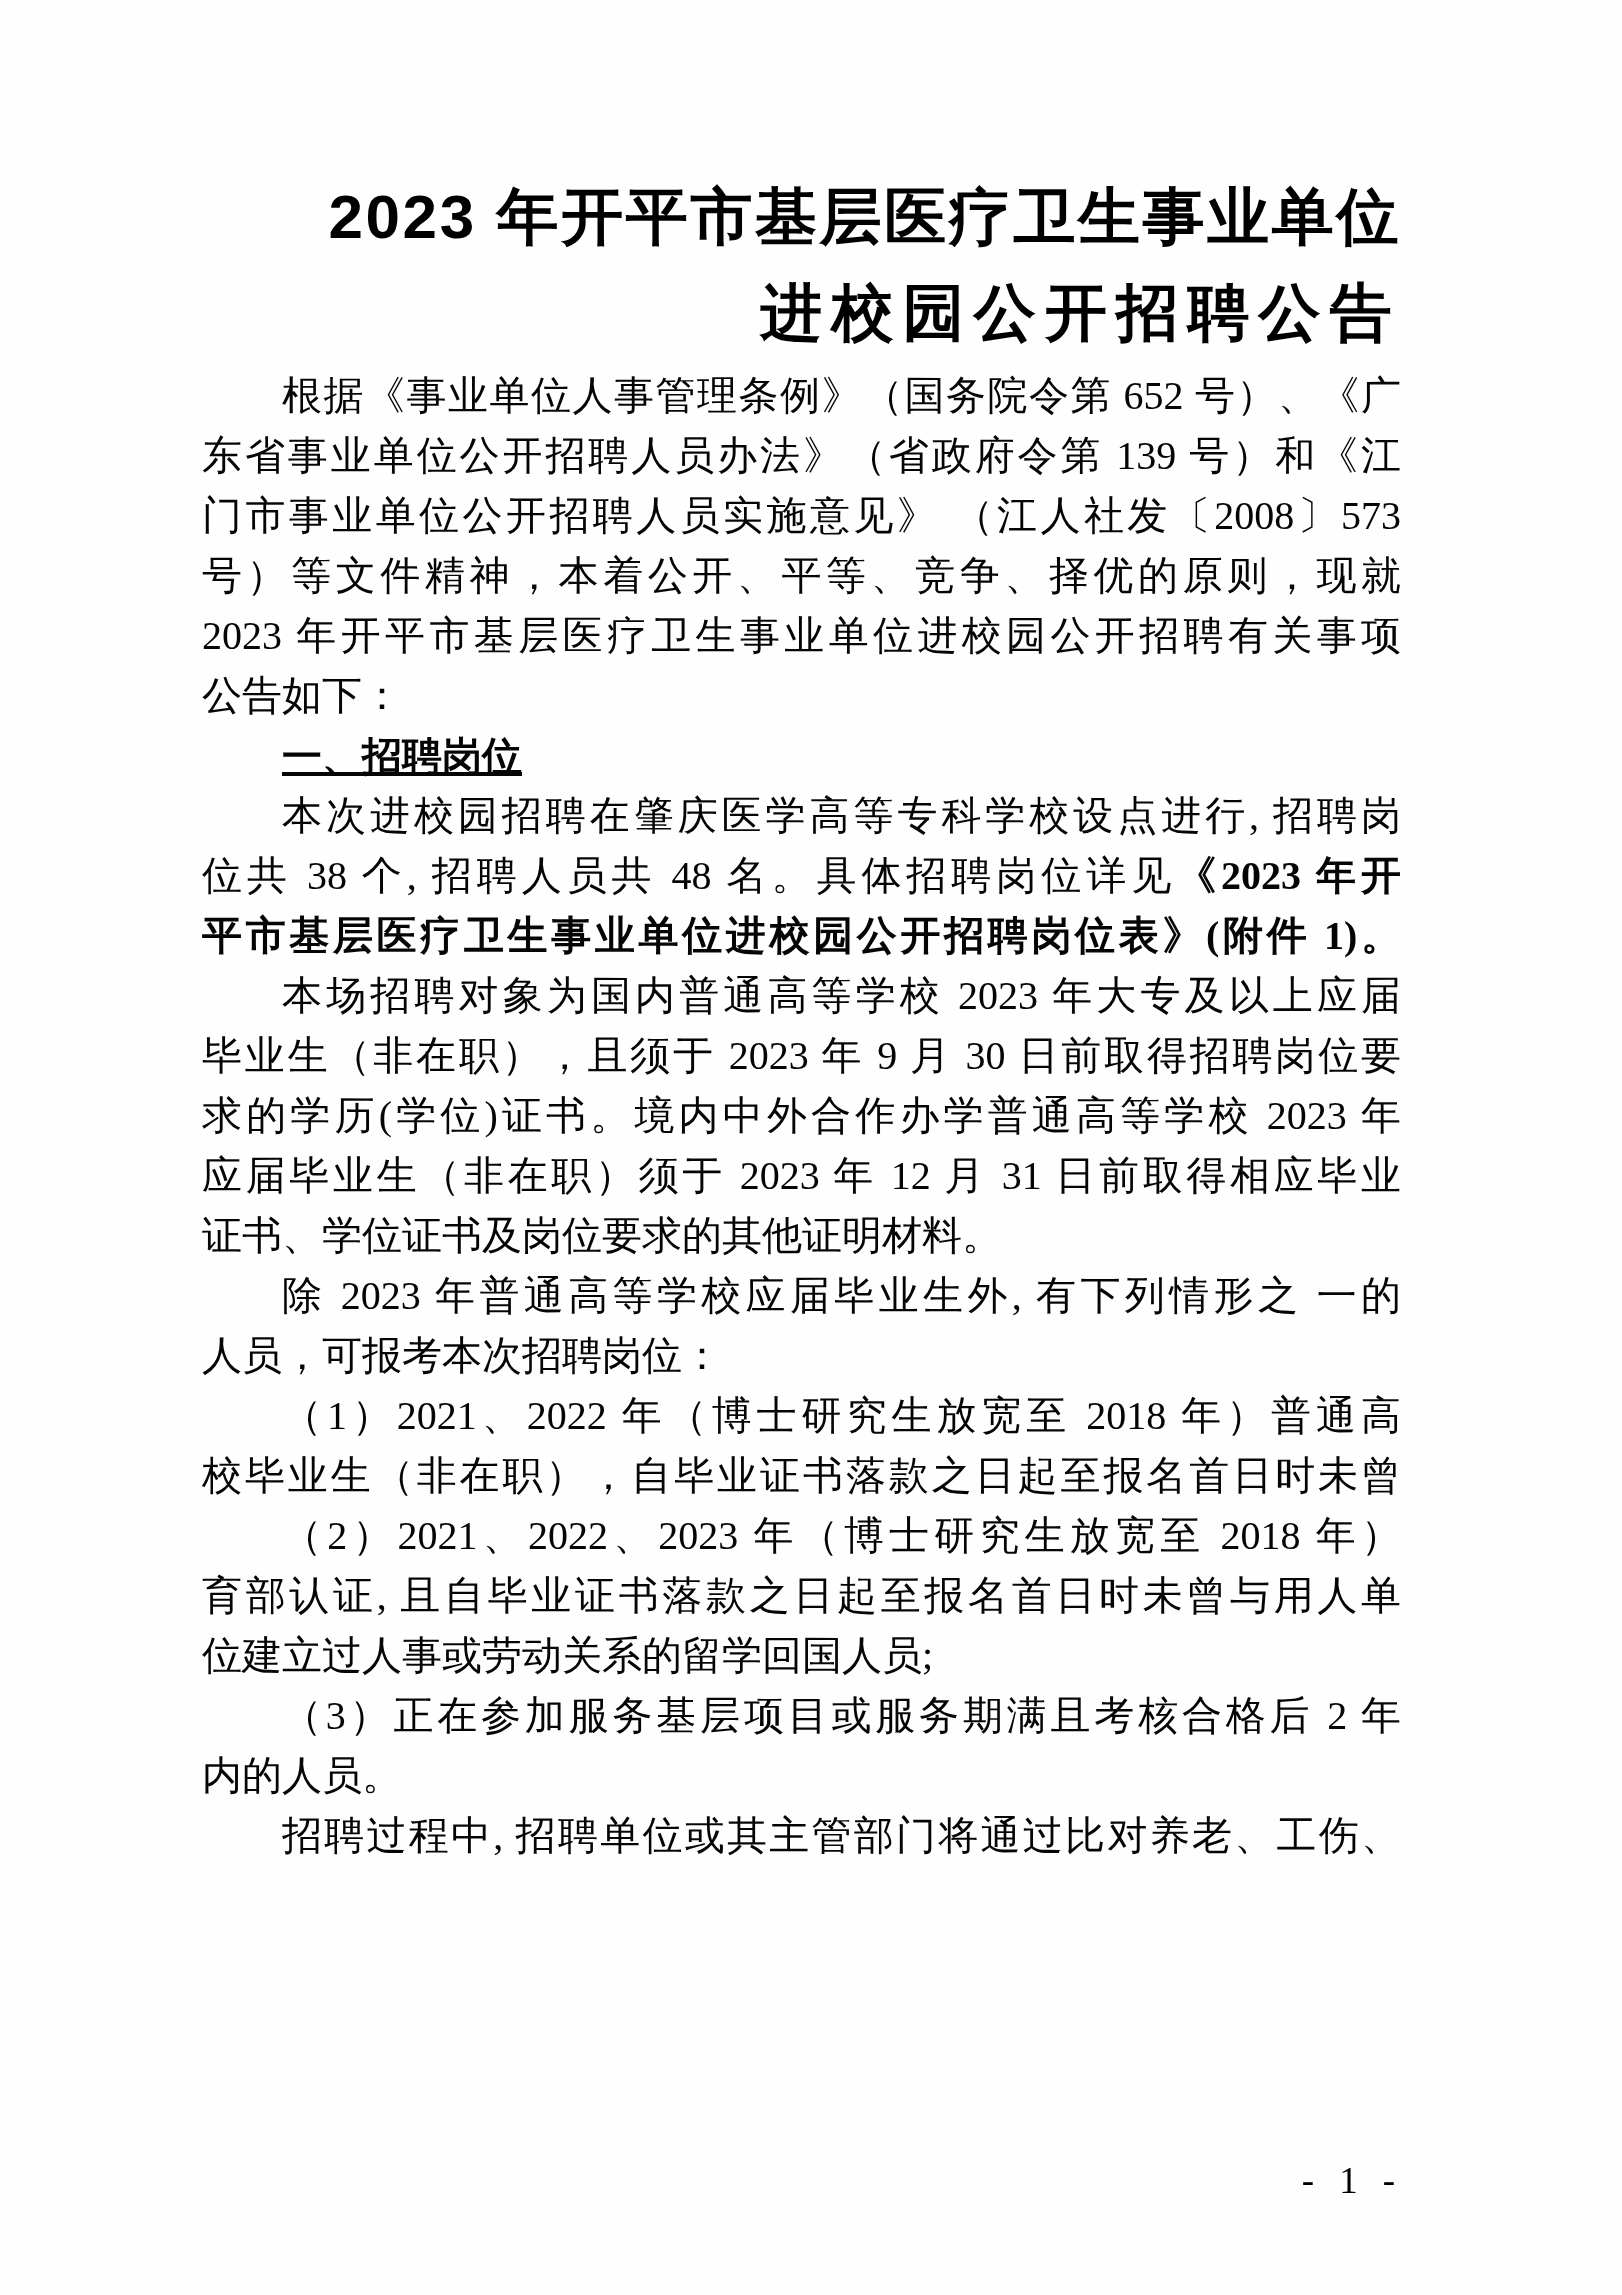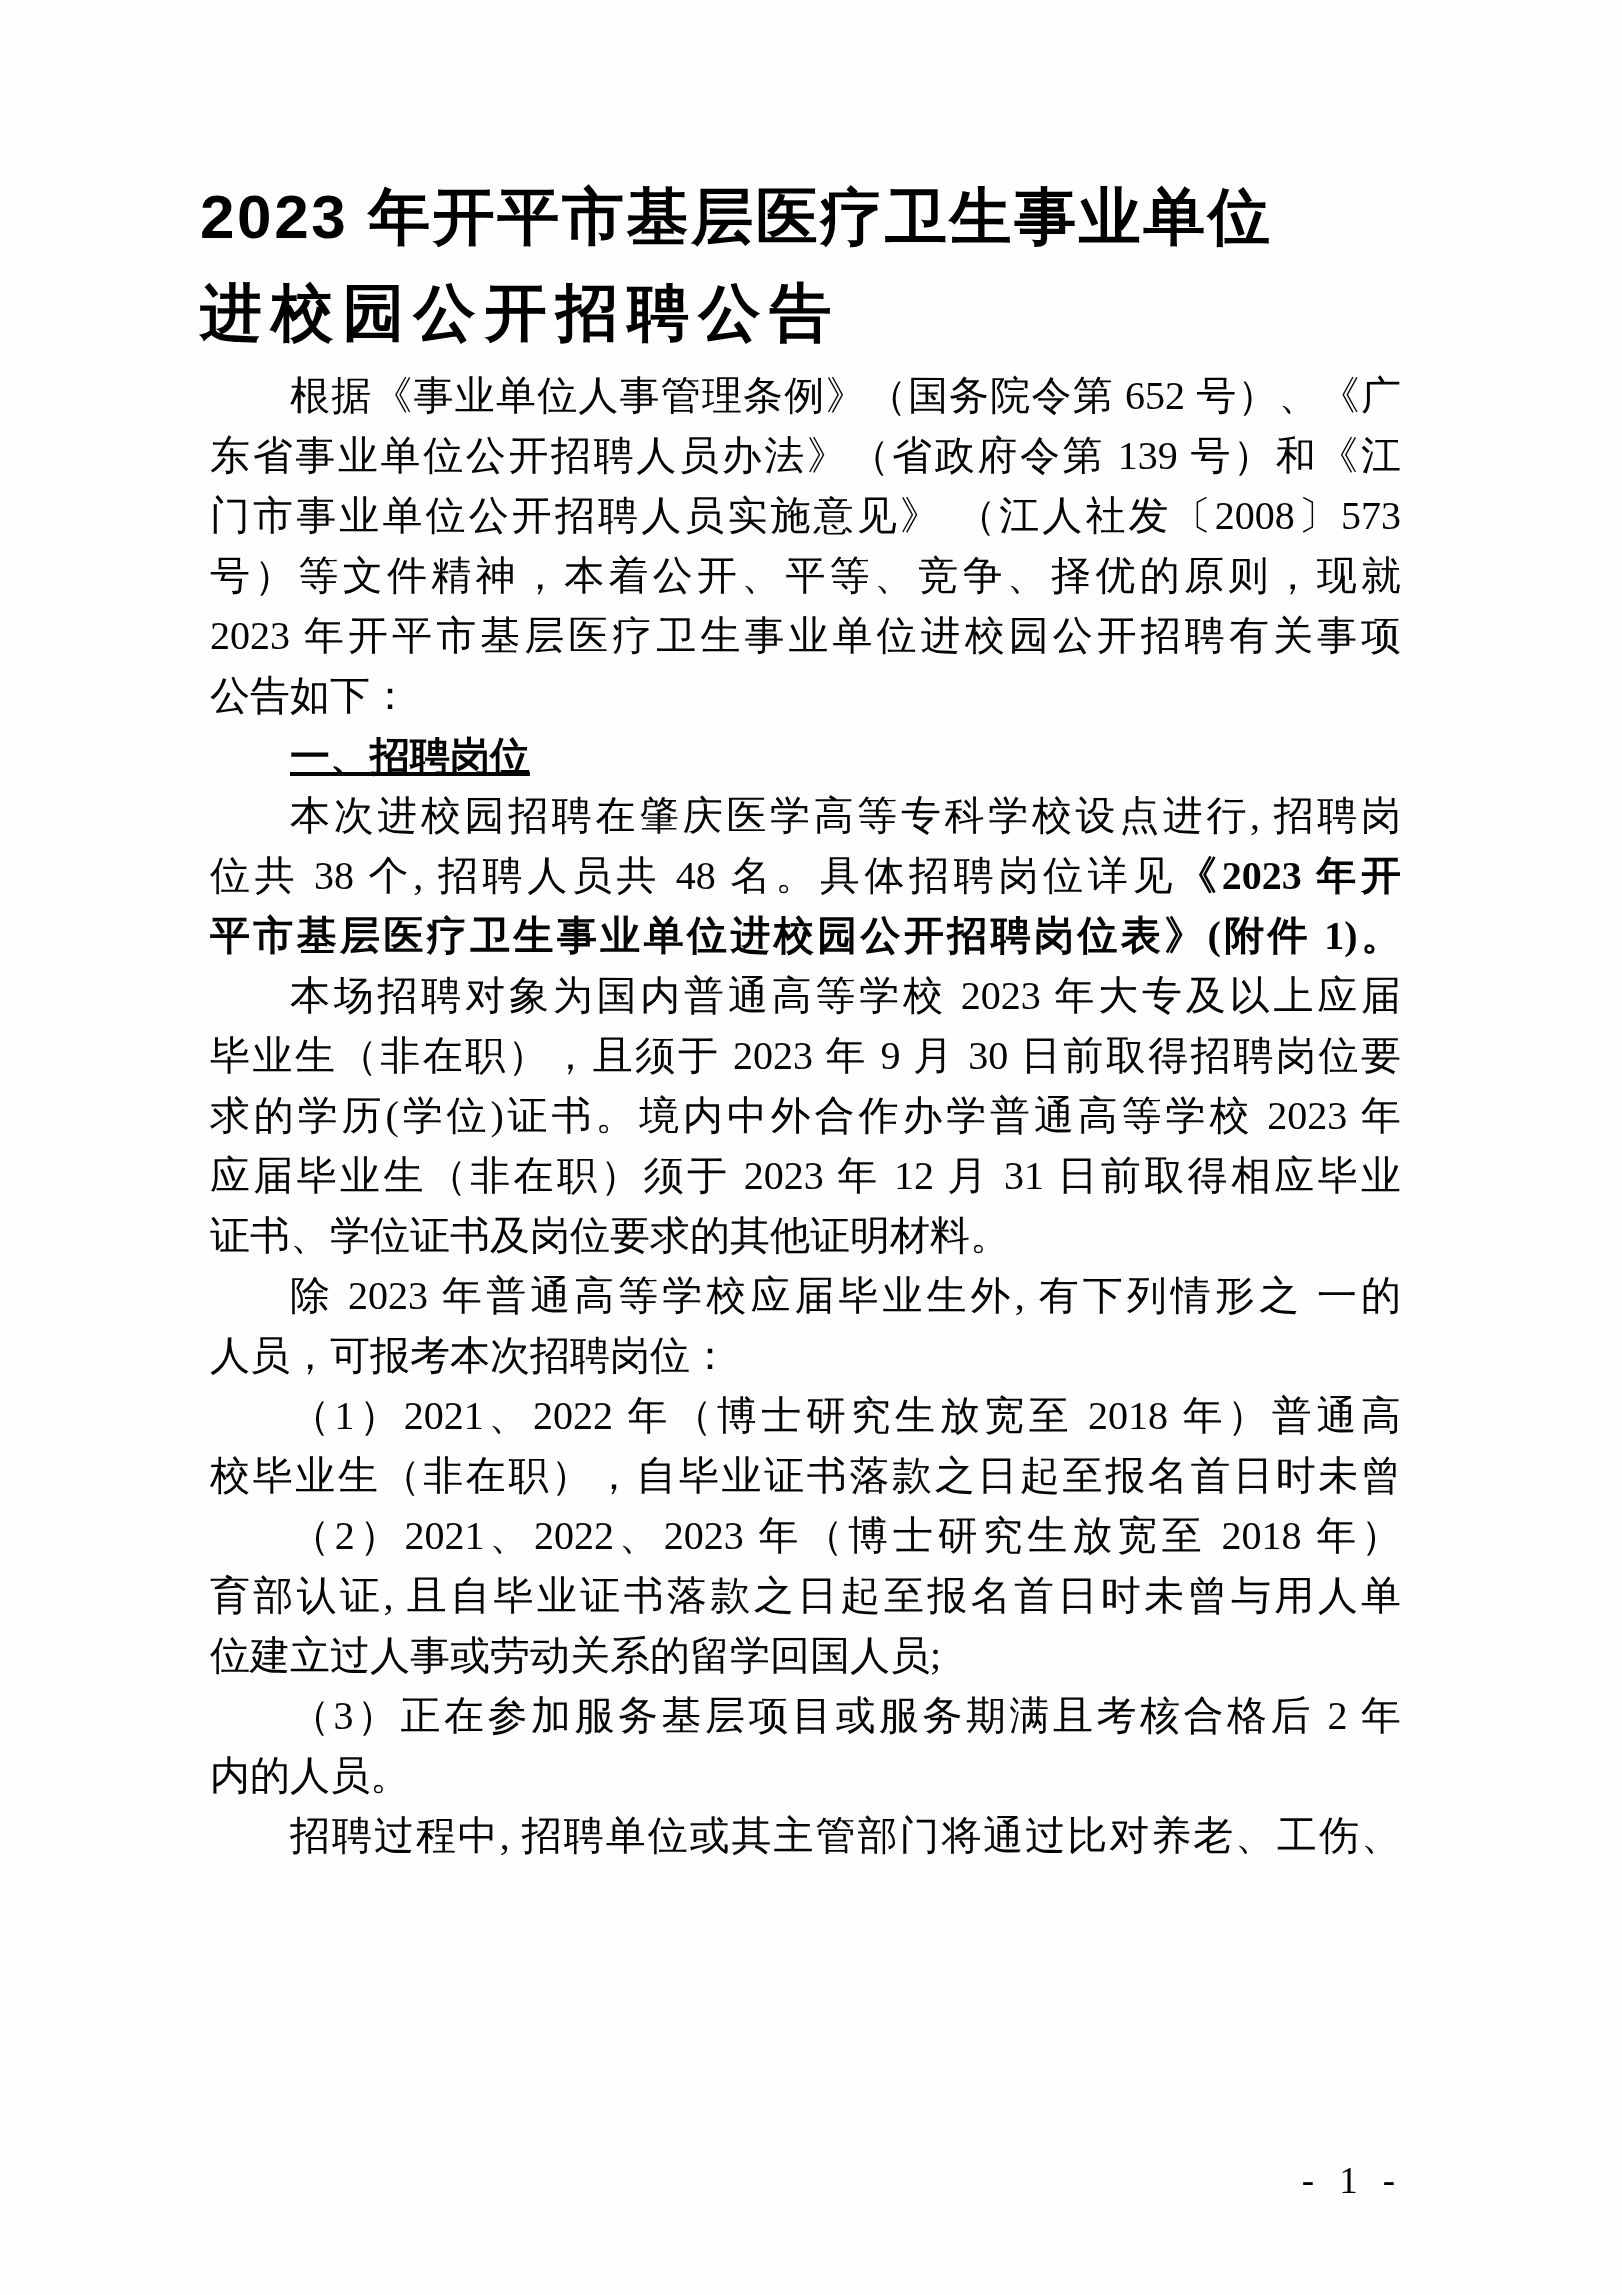--- a/index.html
+++ b/index.html
@@ -14,21 +14,21 @@
     background: #fefefe;
     overflow: hidden;
     color: #050505;
   }
   
   .doc-title {
     position: absolute;
     left: 200px;
     top: 169px;
     width: 1201px;
-    text-align: left;
+    text-align: right;
     font-family: "Liberation Sans", sans-serif;
     font-weight: 700;
     font-size: 62px;
     line-height: 96px;
     letter-spacing: 2.6px;
     color: #000;
   }
   .doc-title .t2 {
     letter-spacing: 9.2px;
   }
@@ -41,21 +41,20 @@
     font-family: "Liberation Serif", serif;
     font-size: 40px;
     color: #050505;
   }
   .line {
     height: 60px;
     line-height: 60px;
     text-align: justify;
     text-align-last: justify;
     white-space: nowrap;
-    margin-left: 8px;
   }
   .line.last {
     text-align-last: left;
   }
   .line.first {
     text-indent: 80px;
   }
   .line.heading {
     text-indent: 80px;
     text-align-last: left;

